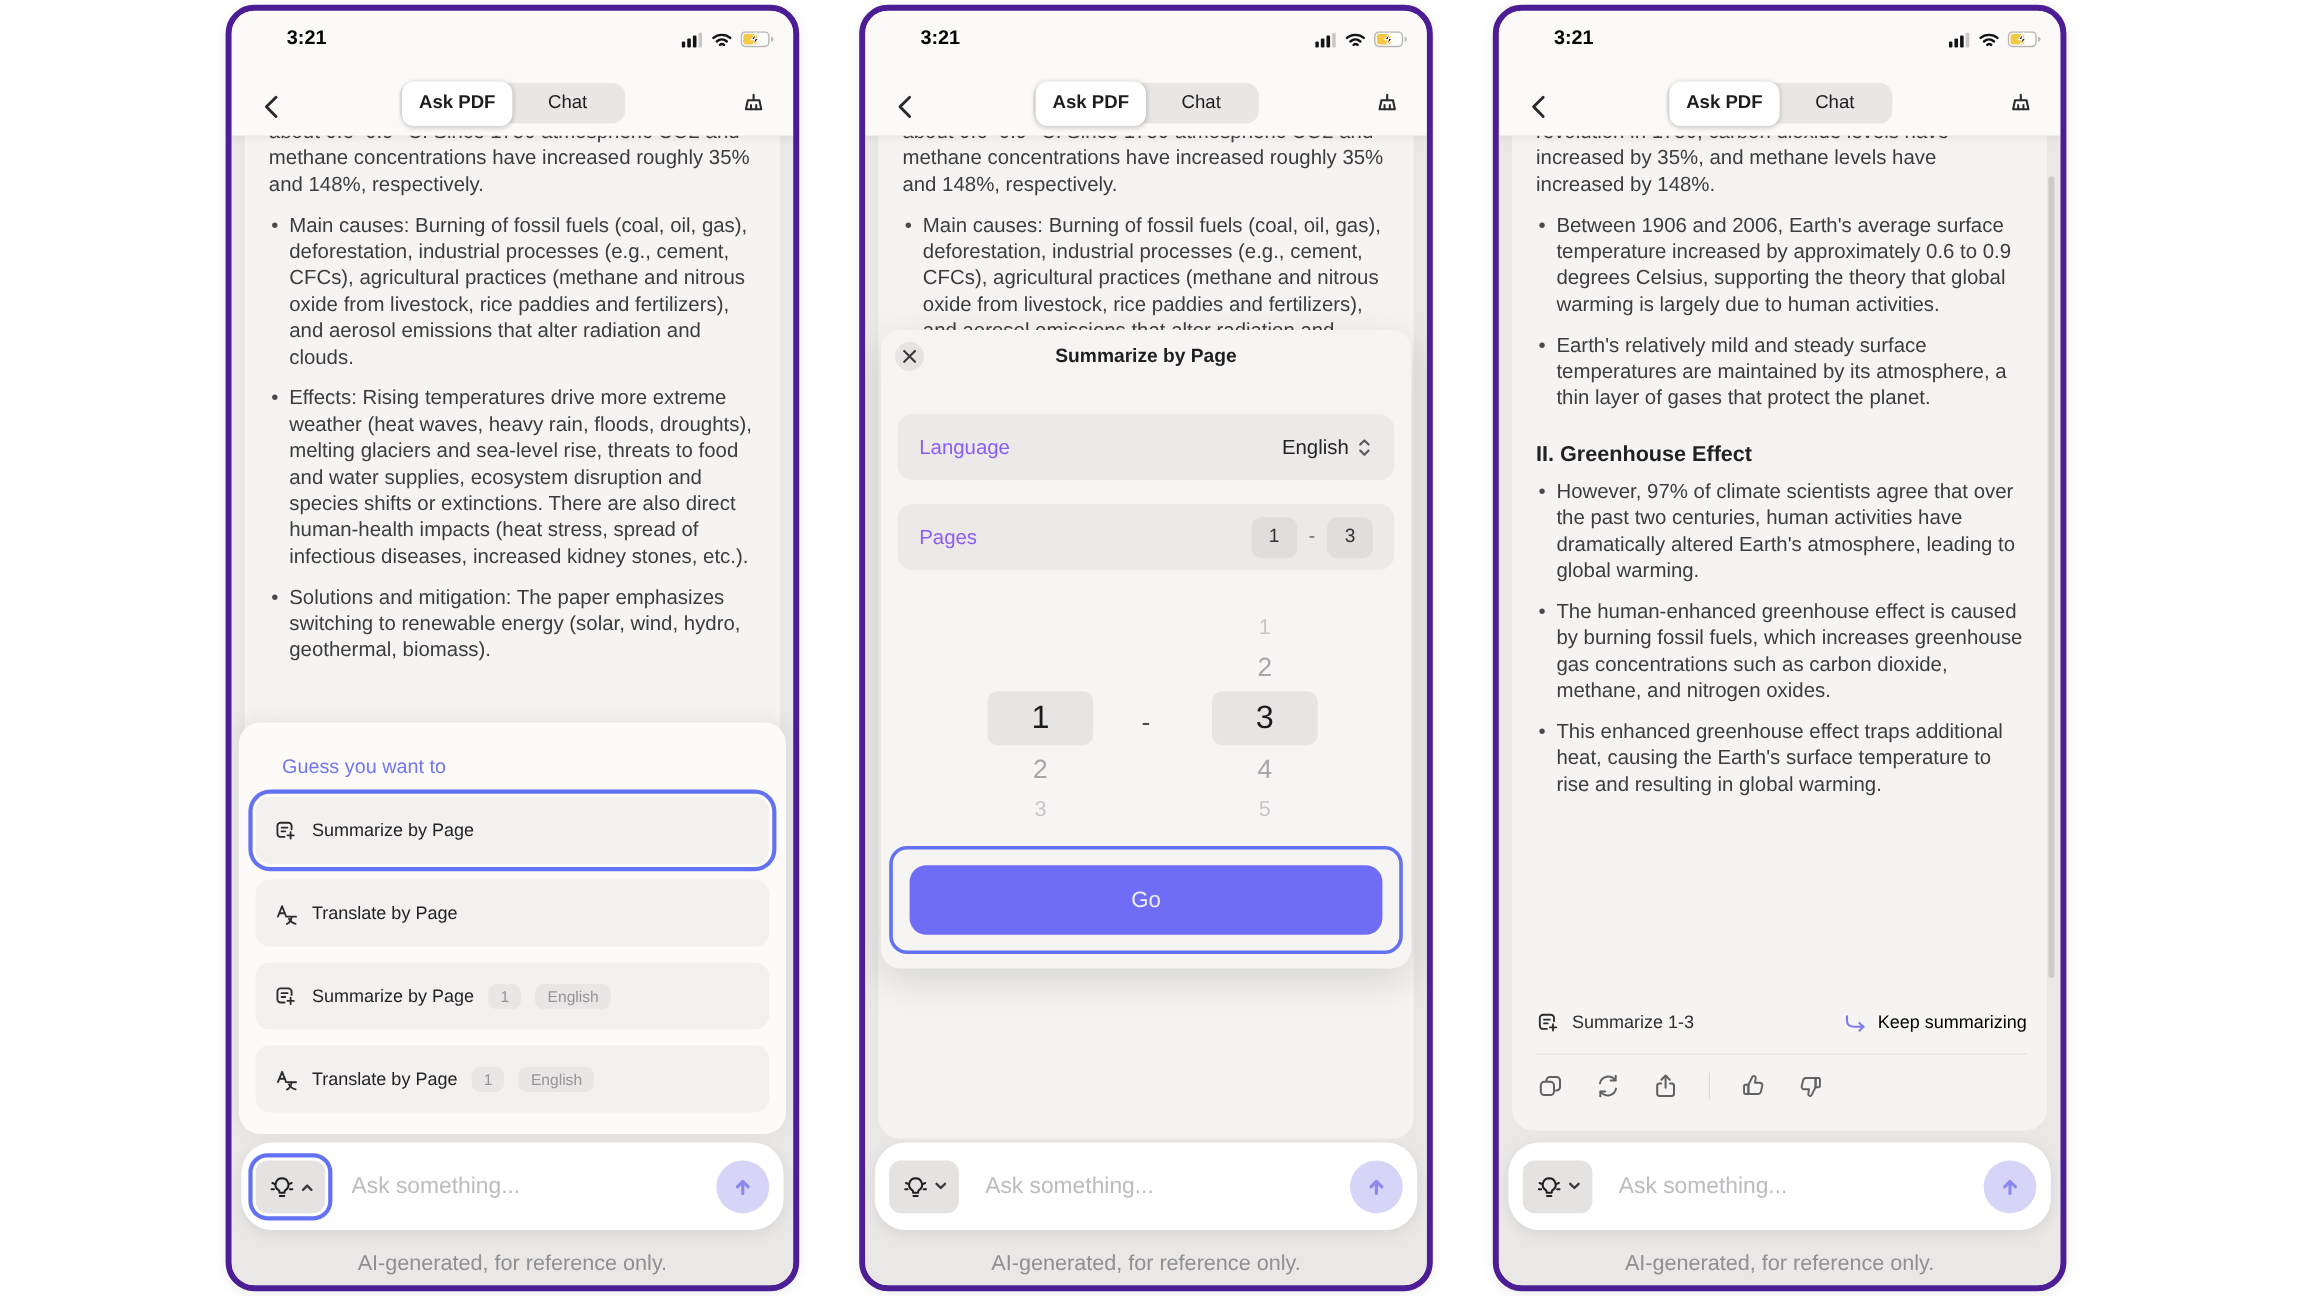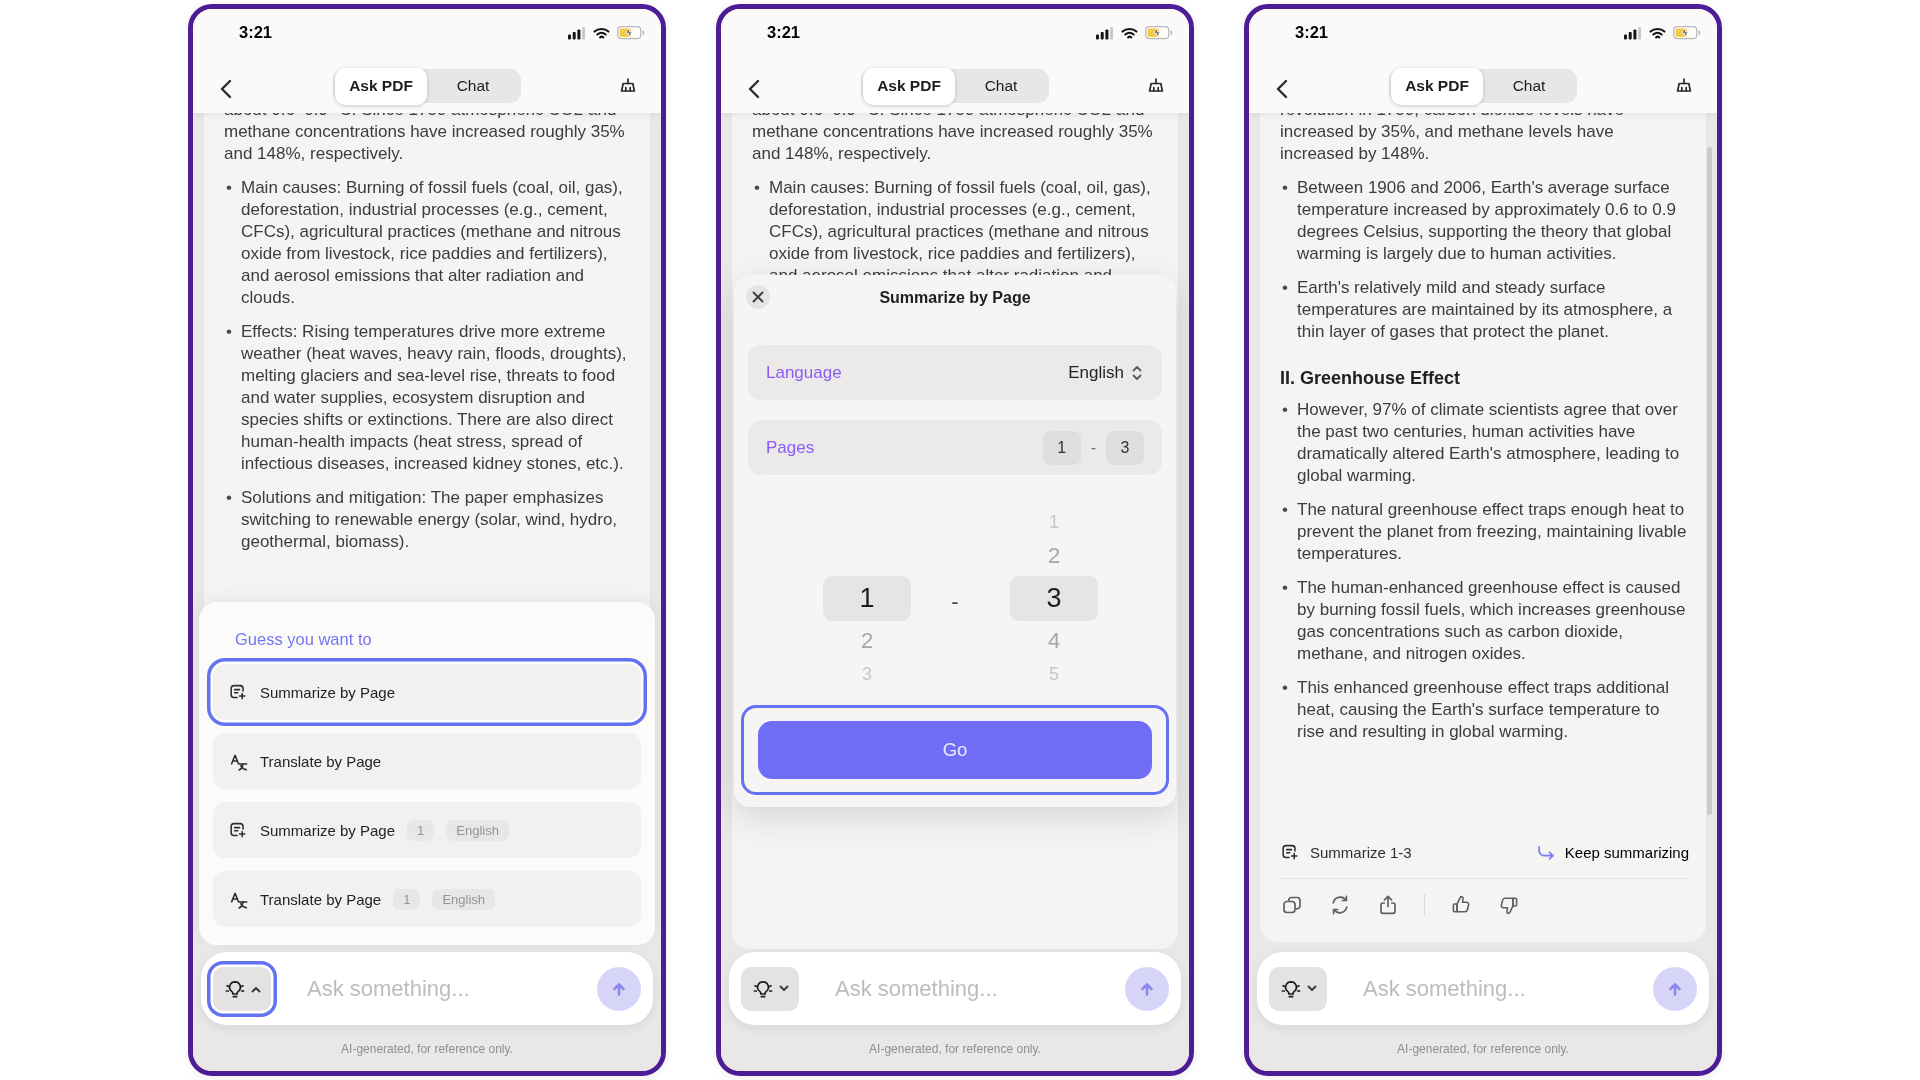--- a/index.html
+++ b/index.html
@@ -87,26 +87,26 @@
   .scrollbar { position:absolute; right:5px; top:34px; width:5px; height:668px; background:#c8c6c4;
                border-radius:3px; opacity:.85; z-index:15; cursor:pointer; }
 
   
   .inputbar { position:absolute; left:8px; right:8px; top:839px; height:73px; background:#ffffff;
               border-radius:26px; box-shadow:0 3px 12px rgba(0,0,0,.08); display:flex; align-items:center;
               padding:0 12px; z-index:12; }
   .lampbtn { width:58px; height:44px; background:#e5e3e1; border-radius:10px; display:flex; align-items:center;
              justify-content:center; gap:2px; cursor:pointer; flex:none; }
   .lampbtn.annot { box-shadow:0 0 0 2.5px #ffffff, 0 0 0 6px var(--accent); }
-  .ask { border:none; background:transparent; flex:1; font-size:22px; color:#333335; padding:0 0 0 36px;
+  .ask { border:none; background:transparent; flex:1; font-size:19px; color:#333335; padding:0 0 0 22px;
          outline:none; font-family:inherit; }
   .ask::placeholder { color:#bcbbc0; }
   .sendbtn { width:44px; height:44px; border-radius:50%; background:#d6d5f8; display:flex; align-items:center;
              justify-content:center; cursor:pointer; flex:none; }
-  .disclaimer { position:absolute; left:0; right:0; top:929px; text-align:center; font-size:12px; color:#8f8e91; }
+  .disclaimer { position:absolute; left:0; right:0; top:929px; text-align:center; font-size:18px; color:#8f8e91; }
 
   svg { display:block; }
   :root { --accent:#6272f2; }
 </style>
 </head>
 <body>
 
 <svg width="0" height="0" style="position:absolute">
   <defs>
     <g id="ic-cell">
@@ -434,21 +434,20 @@
     </div>
     <div class="content">
       <div class="card c3">
         <div class="textblocks">
 
         <div class="block plain">revolution in 1750, carbon dioxide levels have increased by 35%, and methane levels have increased by 148%.</div>
             <div class="block bullet">Between 1906 and 2006, Earth's average surface temperature increased by approximately 0.6 to 0.9 degrees Celsius, supporting the theory that global warming is largely due to human activities.</div>
             <div class="block bullet">Earth's relatively mild and steady surface temperatures are maintained by its atmosphere, a thin layer of gases that protect the planet.</div>
             <div class="block heading">II. Greenhouse Effect</div>
             <div class="block bullet">However, 97% of climate scientists agree that over the past two centuries, human activities have dramatically altered Earth's atmosphere, leading to global warming.</div>
-            <div class="block bullet">The natural greenhouse effect traps enough heat to prevent the planet from freezing, maintaining livable temperatures.</div>
             <div class="block bullet">The human-enhanced greenhouse effect is caused by burning fossil fuels, which increases greenhouse gas concentrations such as carbon dioxide, methane, and nitrogen oxides.</div>
             <div class="block bullet">This enhanced greenhouse effect traps additional heat, causing the Earth's surface temperature to rise and resulting in global warming.</div>
           </div>
         <div class="result-row">
           <svg width="20" height="20" viewBox="0 0 22 22">
               <use href="#ic-summ"></use>
             </svg>
           <span class="result-label">Summarize 1-3</span>
           <span class="keep">
             <svg width="22" height="20" viewBox="0 0 24 20">

